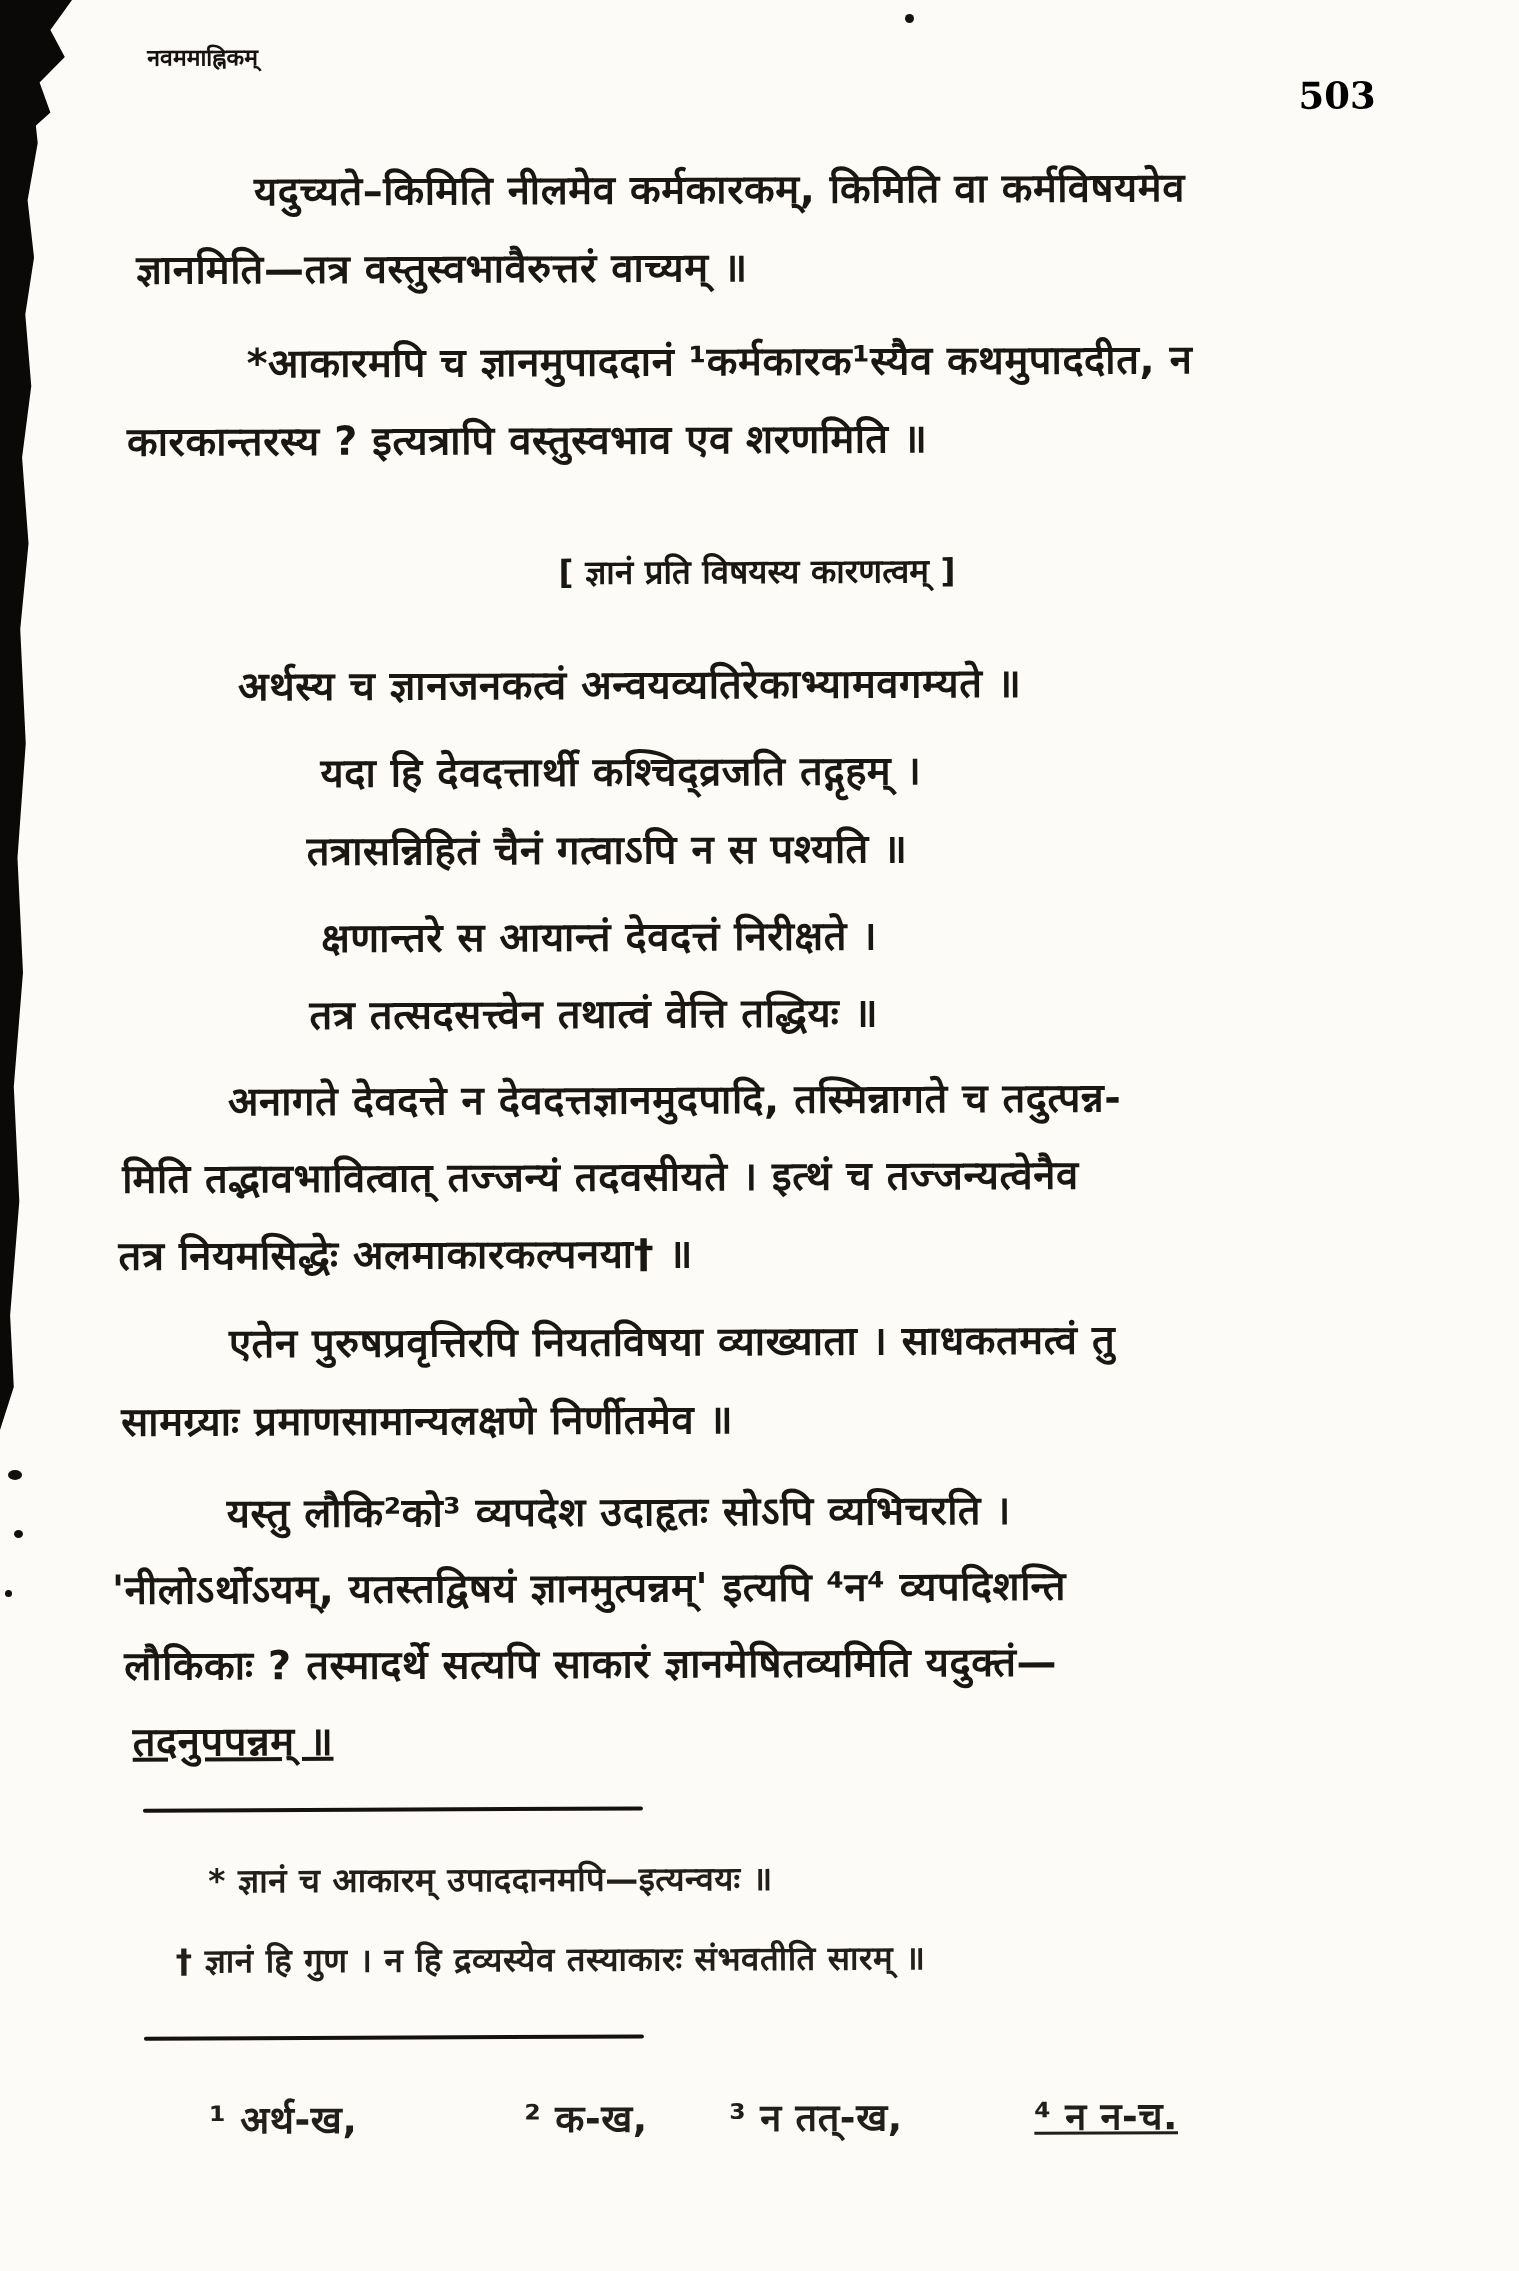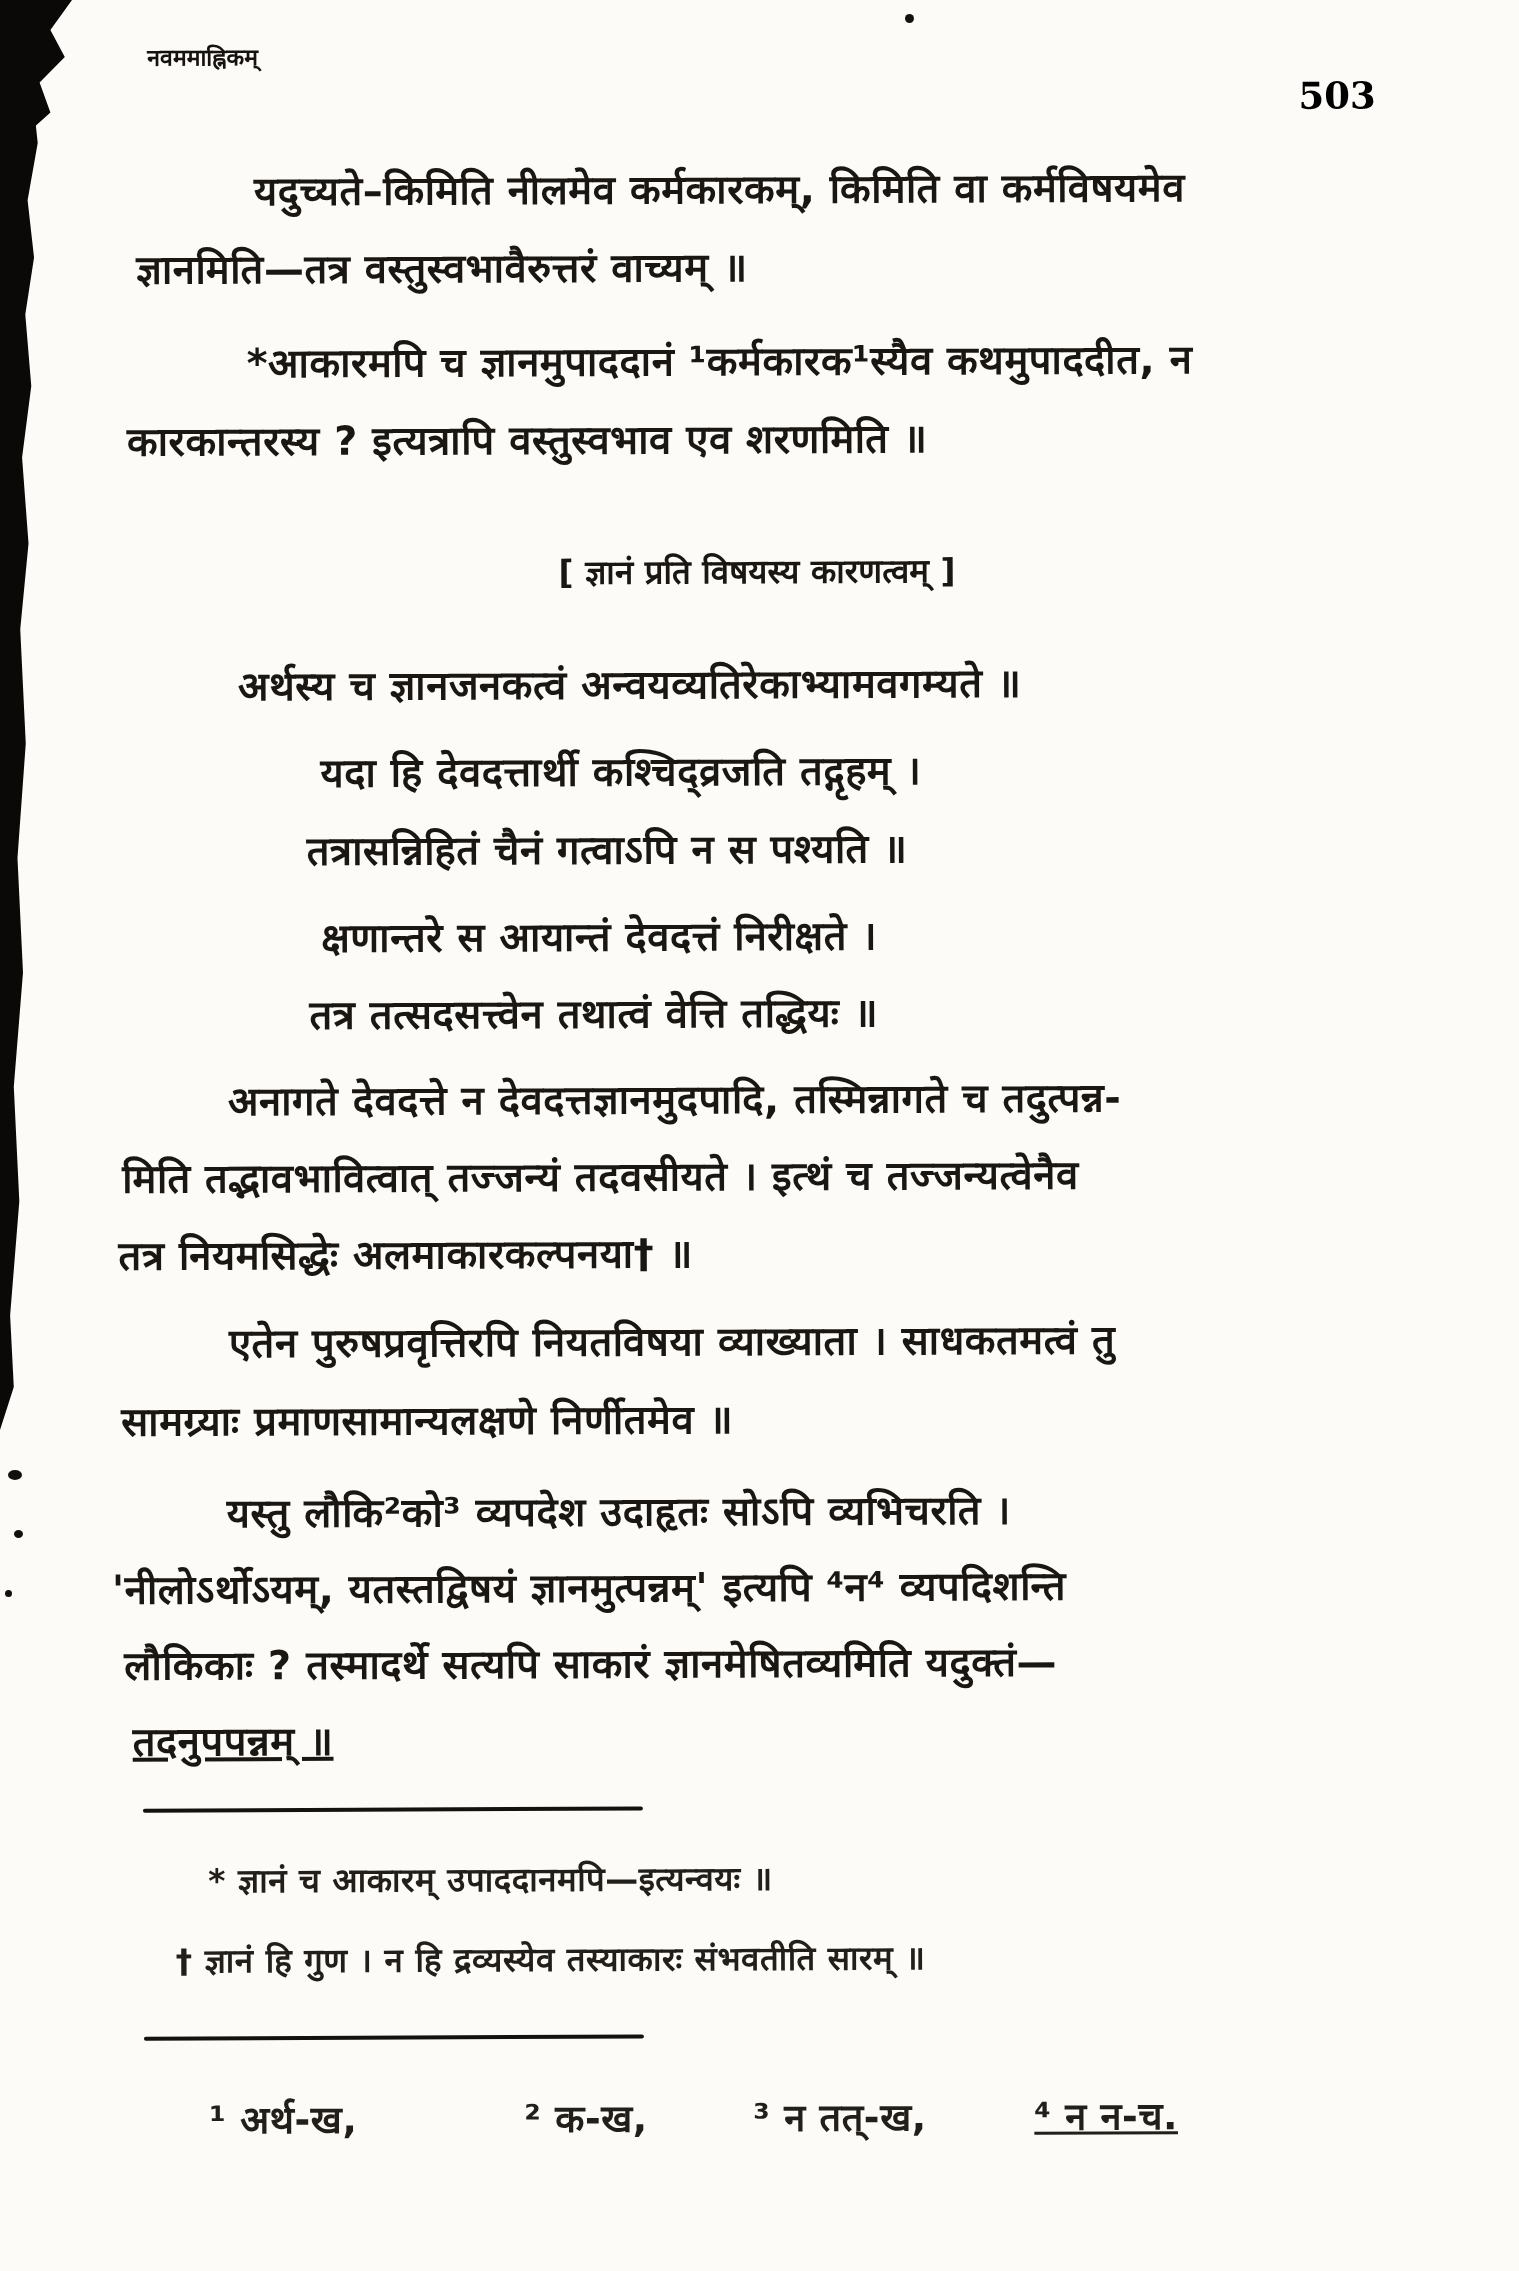--- a/index.html
+++ b/index.html
@@ -100,17 +100,17 @@
 
     <div class="rule" style="left:140px;top:1806px;width:500px;"></div>
 
     <div class="line fn" style="left:205px;top:1855px;">* ज्ञानं च आकारम् उपाददानमपि—इत्यन्वयः ॥</div>
     <div class="line fn" style="left:172px;top:1935px;">† ज्ञानं हि गुण ।   न हि द्रव्यस्येव तस्याकारः संभवतीति सारम् ॥</div>
 
     <div class="rule" style="left:140px;top:2034px;width:500px;"></div>
 
     <div class="line variant" style="left:205px;top:2090px;">¹ अर्थ-ख,</div>
     <div class="line variant" style="left:480px;top:2090px;margin-left:40px;">² क-ख,</div>
-    <div class="line variant" style="left:749px;top:2090px;text-align:right;">³ न तत्-ख,</div>
+    <div class="line variant" style="left:725px;top:2090px;text-align:right;">³ न तत्-ख,</div>
     <div class="line variant" style="left:1030px;top:2090px;text-decoration:underline;">⁴ न न-च.</div>
 
   </div>
 </div>
 
 </body></html>

